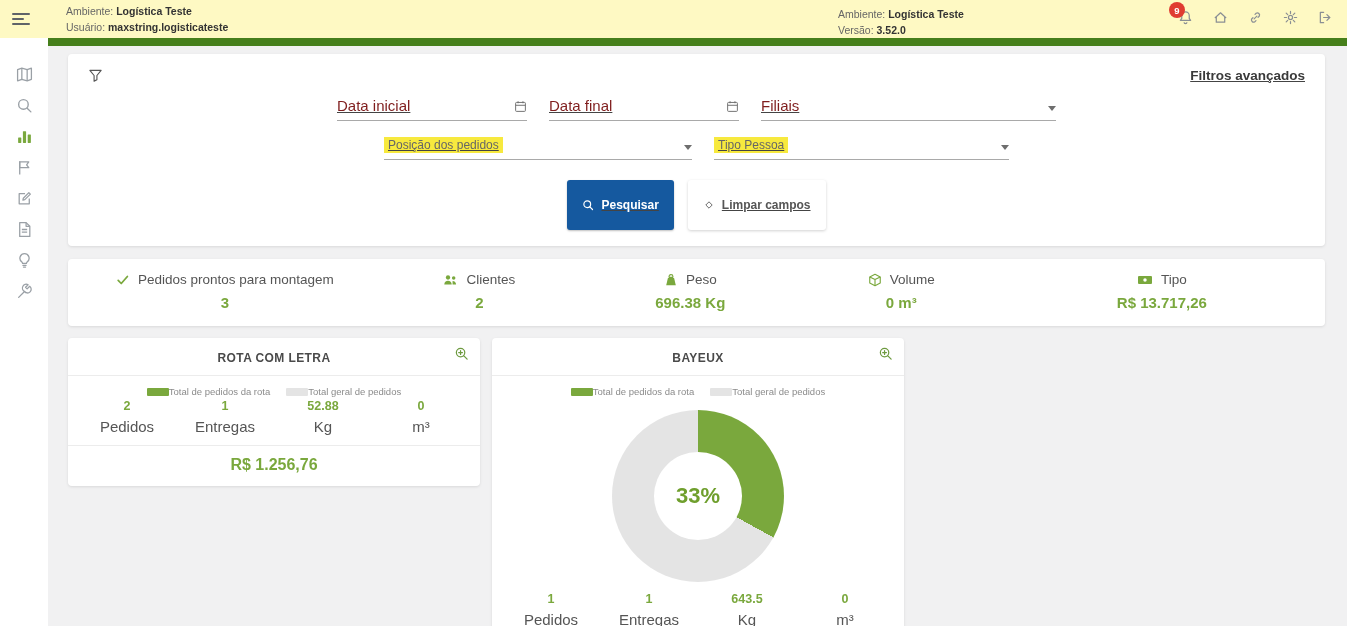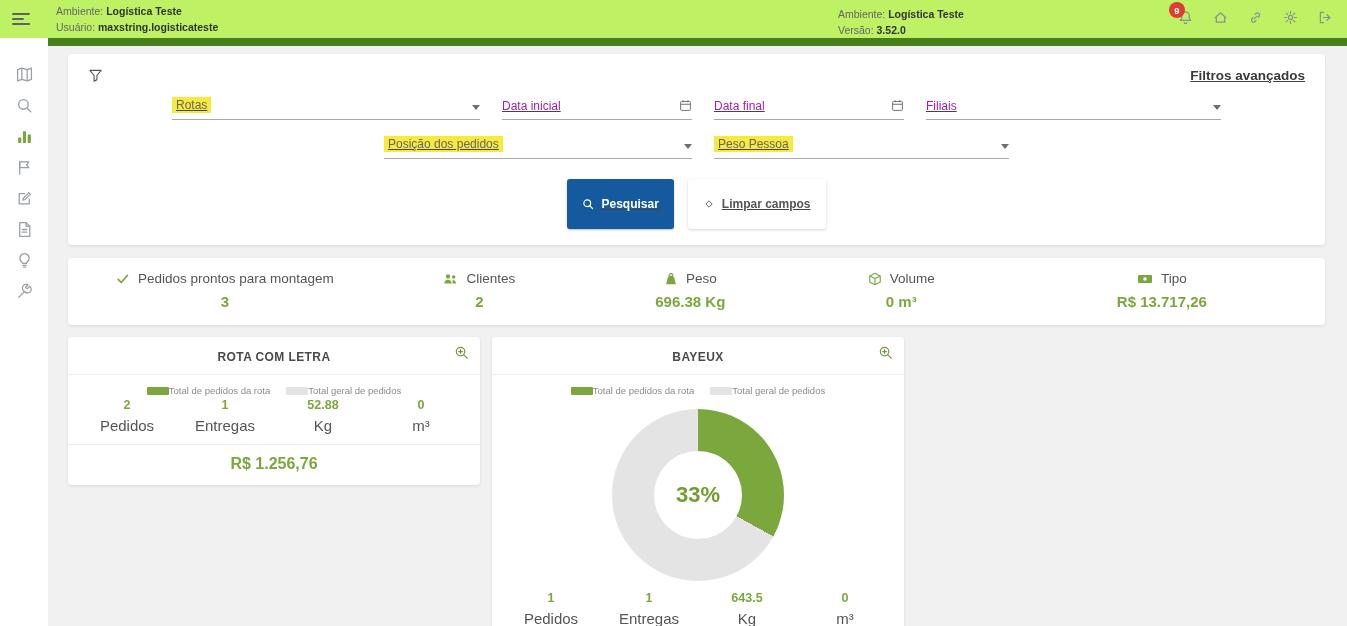--- a/index.html
+++ b/index.html
@@ -8,21 +8,21 @@
     font-family: "Liberation Sans", sans-serif;
     background:#f1f1f2;
     position:relative;
     color:#444;
   }
   svg { display:block; }
 
   
   .topbar {
     position:absolute; top:0; left:0; right:0; height:38px;
-    background:#bef264; display:flex; align-items:center; z-index:6;
+    background:#fef9c3; display:flex; align-items:center; z-index:6;gap:10px;
   }
   .hamburger { margin-left:12px; cursor:pointer; color:#5f6368; }
   .hamburger span { display:block; height:2px; background:#5f6368; margin:3px 0; border-radius:1px; }
   .hamburger .l1{width:18px}.hamburger .l2{width:12px}.hamburger .l3{width:18px}
   .env-block { font-size:10.5px; color:#666; line-height:1.55; }
   .env-left { margin-left:26px; }
   .env-center { position:absolute; left:838px; top:6px; }
   .env-block b { color:#333; }
   .topbar-icons { position:absolute; right:14px; top:10px; display:flex; gap:20px; align-items:center; color:#8a8f94; }
   .topbar-icons .tico { cursor:pointer; position:relative; }
@@ -56,21 +56,21 @@
   .filter-head { display:flex; justify-content:space-between; align-items:center; margin-bottom:14px; }
   .funnel { color:#555; cursor:pointer; }
   .filter-title { font-weight:700; font-size:13.5px; color:#3a3a3a; cursor:pointer; }
   .frow { display:flex; justify-content:center; gap:22px; margin-bottom:16px; }
   .field {
     border-bottom:1px solid #a9a9a9; padding-bottom:6px;
     display:flex; align-items:flex-end; justify-content:space-between; cursor:pointer;
   }
   .w-rotas{width:308px}.w-data{width:190px}.w-filiais{width:295px}.w-pos{width:308px}.w-tipo{width:295px}
   .hl { background:#f7e93e; color:#666; font-size:12px; padding:1px 4px; }
-  .ph { color:#a21caf; font-size:12px; }
+  .ph { color:#7f1d1d; font-size:15px; }
   .caret { width:0; height:0; border-left:4px solid transparent; border-right:4px solid transparent; border-top:5px solid #6e6e6e; margin-bottom:3px; }
   .calico { color:#707070; margin-bottom:1px; }
   .btn-row { display:flex; justify-content:center; gap:14px; margin-top:20px; }
   .btn { border:none; border-radius:3px; font-family:inherit; font-size:12px; display:flex; align-items:center; gap:7px; cursor:pointer; padding:18px 15px; }
   .btn-primary { background:#15599f; color:#fff; font-weight:700; box-shadow:0 1px 2px rgba(0,0,0,.25); }
   .btn-secondary { background:#fff; color:#555; font-weight:600; box-shadow:0 1px 3px rgba(0,0,0,.18); }
 
   
   .summary-card { display:flex; padding:13px 8px 15px; margin-bottom:12px; }
   .sum-item { text-align:center; }
@@ -213,24 +213,20 @@
     <div class="filter-head">
       <div class="funnel">
         <svg width="15" height="15" viewBox="0 0 16 16" fill="none" stroke="currentColor" stroke-width="1.2" stroke-linejoin="round">
           <path d="M2 2.5h12L9.5 8v4.5l-3 1.5V8z"></path>
         </svg>
       </div>
       <div class="filter-title">Filtros avançados</div>
     </div>
 
     <div class="frow">
-      <div class="field w-rotas">
-        <span class="hl">Rotas</span>
-        <span class="caret"></span>
-      </div>
       <div class="field w-data">
         <span class="ph">Data inicial</span>
         <span class="calico">
           <svg width="13" height="13" viewBox="0 0 16 16" fill="none" stroke="currentColor" stroke-width="1.2">
             <rect x="2" y="3" width="12" height="11" rx="1"></rect>
               <path d="M5 1.5V4M11 1.5V4M2 6.5h12"></path>
           </svg>
         </span>
       </div>
       <div class="field w-data">
@@ -247,21 +243,21 @@
         <span class="caret"></span>
       </div>
     </div>
 
     <div class="frow">
       <div class="field w-pos">
         <span class="hl">Posição dos pedidos</span>
         <span class="caret"></span>
       </div>
       <div class="field w-tipo">
-        <span class="hl">Peso Pessoa</span>
+        <span class="hl">Tipo Pessoa</span>
         <span class="caret"></span>
       </div>
     </div>
 
     <div class="btn-row">
       <button class="btn btn-primary">
         <span>
           <svg width="12" height="12" viewBox="0 0 16 16" fill="none" stroke="#fff" stroke-width="1.6" stroke-linecap="round">
             <circle cx="7" cy="7" r="4.5"></circle>
               <path d="M10.5 10.5L14 14"></path>

